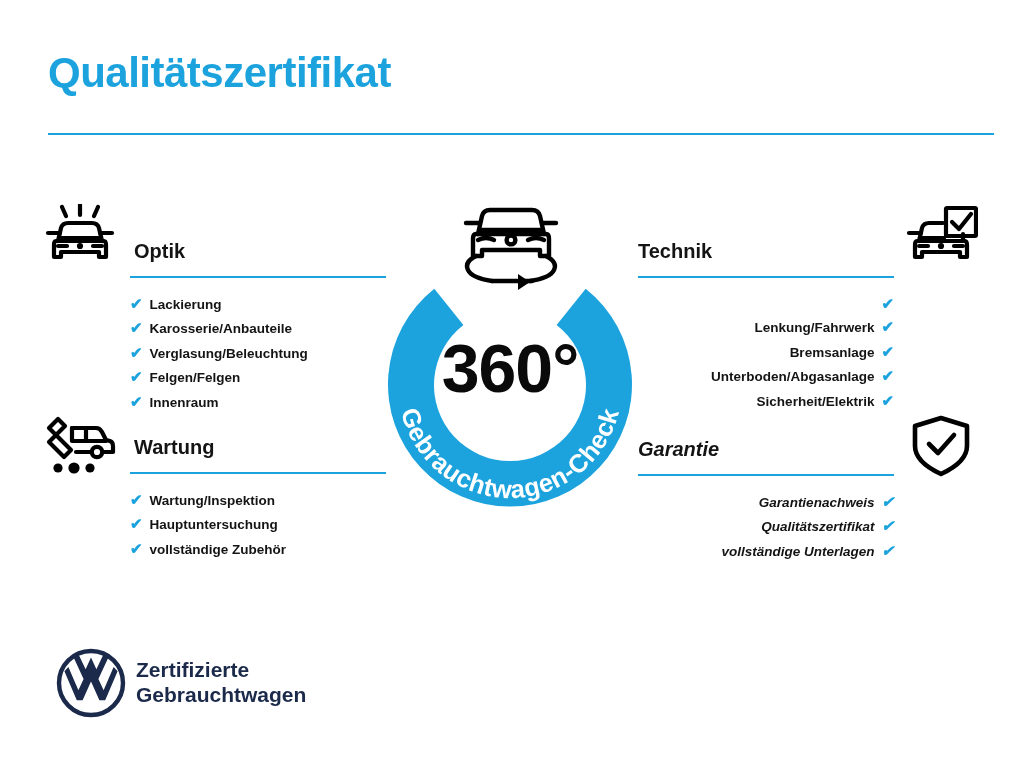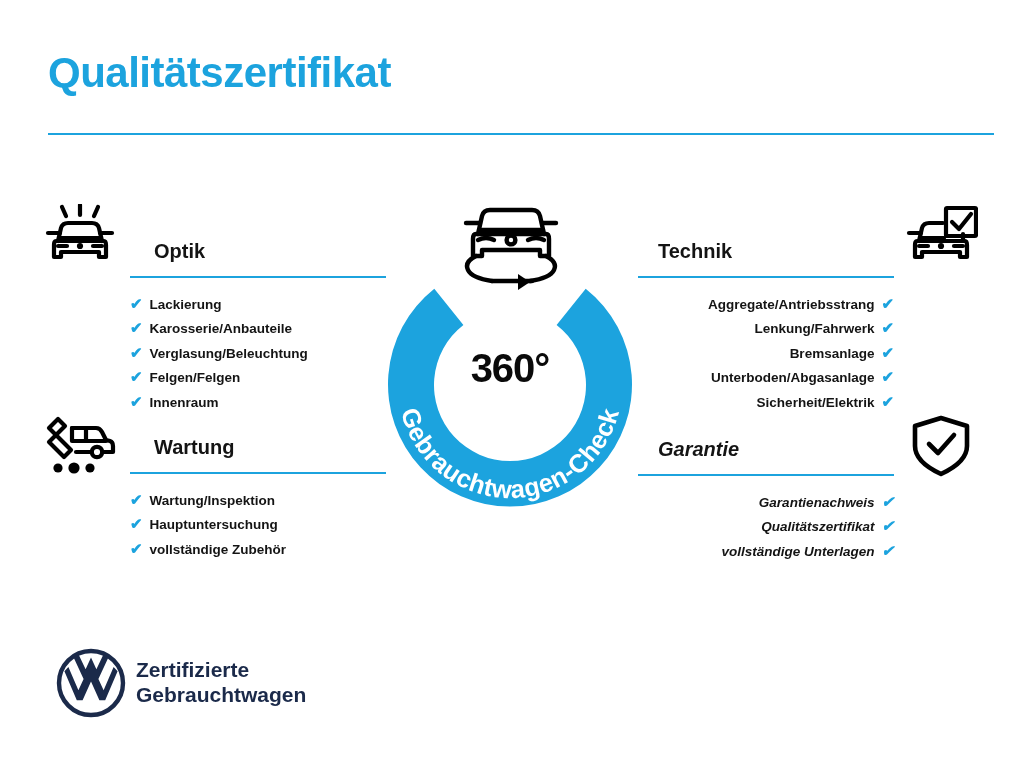--- a/index.html
+++ b/index.html
@@ -44,21 +44,20 @@
   .section-head {
     position: relative;
     height: 46px;
   }
   .section-title {
     font-size: 20px;
     font-weight: bold;
     color: #141414;
     line-height: 26px;
     white-space: nowrap;
-    margin-left: 20px;
   }
   .section-rule {
     position: absolute;
     bottom: 6px;
     height: 2.5px;
     background: #1CA3DE;
     width: 100%;
   }
   .item-list {
     margin: 0;
@@ -121,21 +120,21 @@
     top: 196px;
     width: 118px;
     height: 98px;
   }
   #badge-360 {
     position: absolute;
     left: 376px;
     top: 338px;
     width: 268px;
     text-align: center;
-    font-size: 40px;
+    font-size: 68px;
     font-weight: bold;
     color: #0a0a0a;
     letter-spacing: -1px;
     line-height: 60px;
   }
 
   
   #footer-logo {
     position: absolute;
     left: 55px;
@@ -273,21 +272,20 @@
   </ul>
 </div>
 
 <div class="section right" id="sec-technik">
   <div class="section-head">
     <div class="section-title">Technik</div>
     <div class="section-rule"></div>
   </div>
   <ul class="item-list">
     <li class="item">
-        <span>Aggregate/Antriebsstrang</span>
         <span class="check">✔</span>
       </li>
     <li class="item">
         <span>Lenkung/Fahrwerk</span>
         <span class="check">✔</span>
       </li>
     <li class="item">
         <span>Bremsanlage</span>
         <span class="check">✔</span>
       </li>

